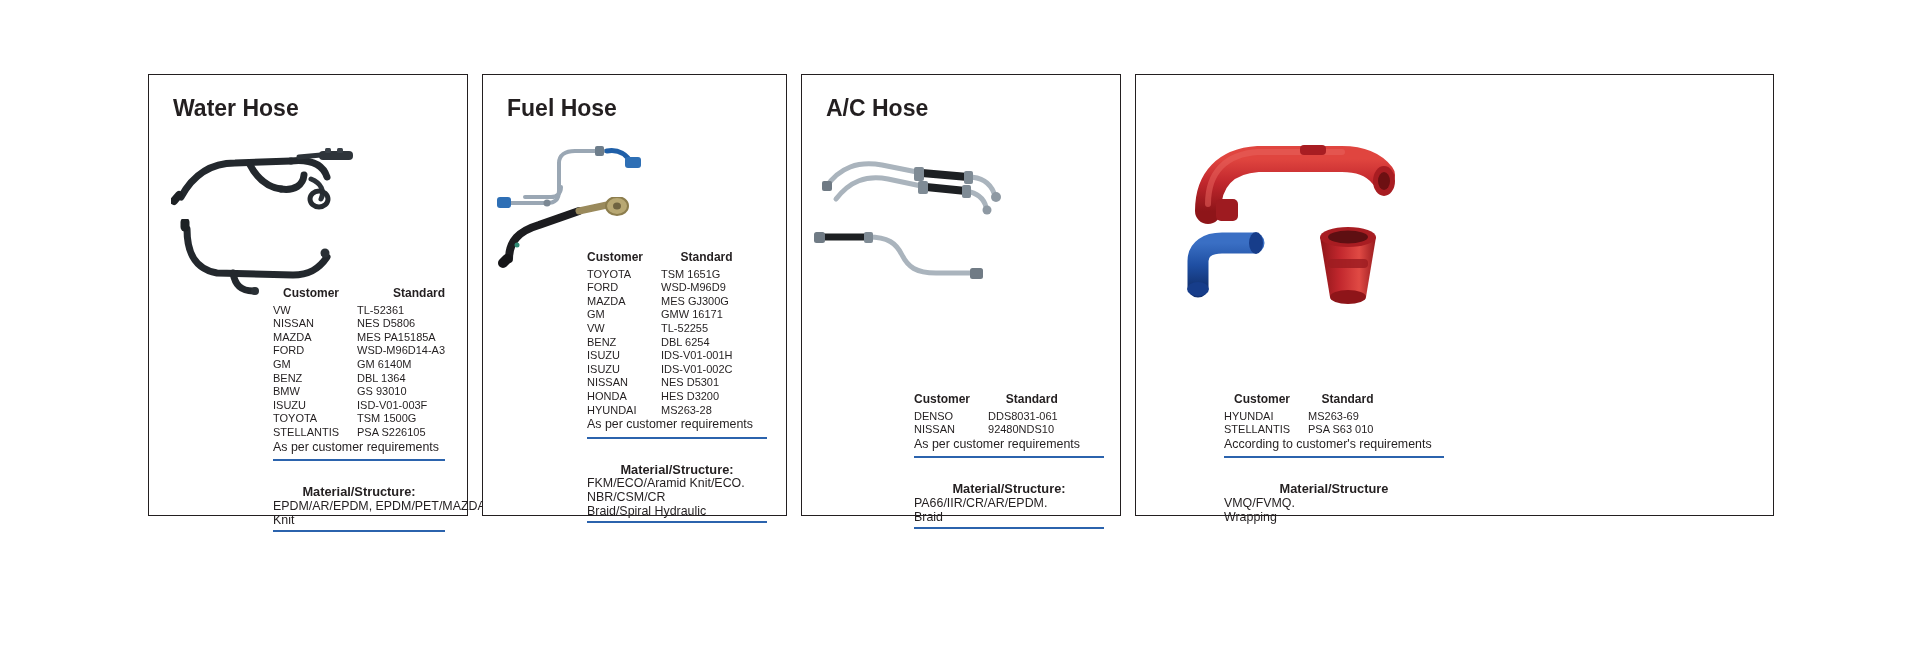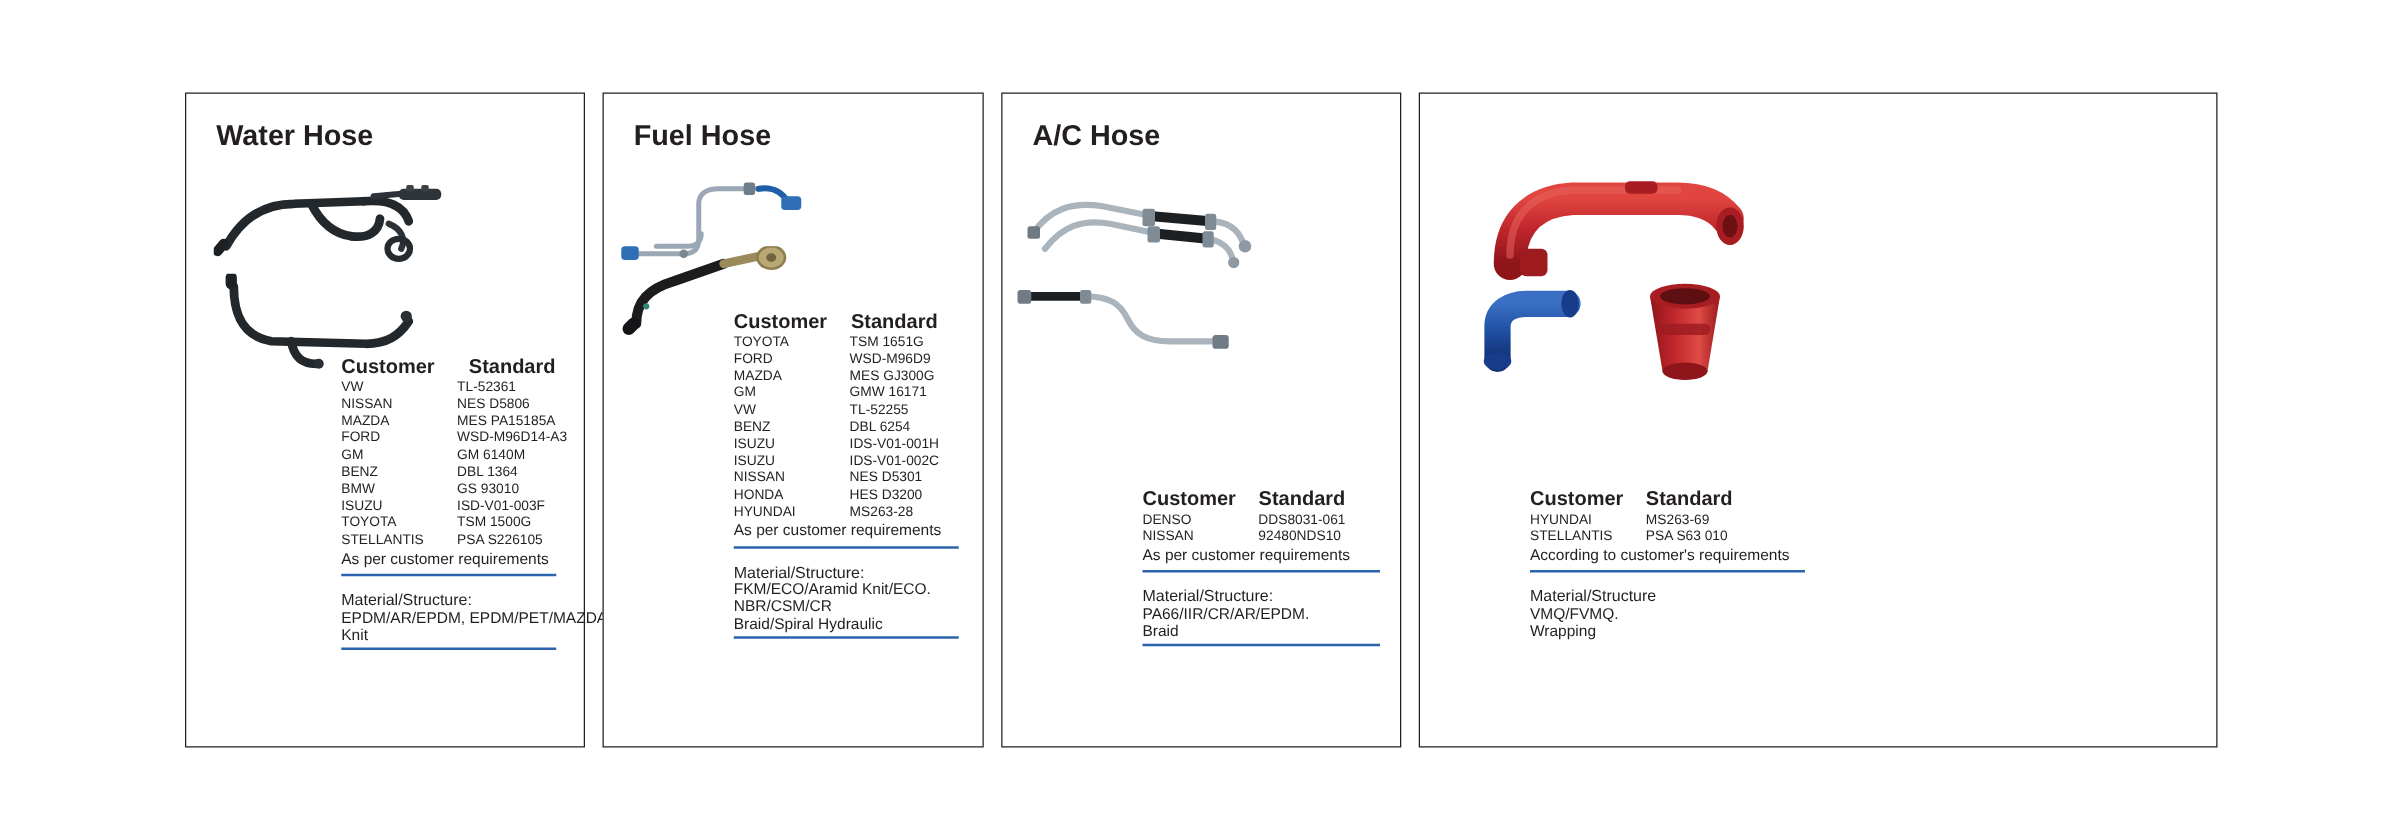--- a/index.html
+++ b/index.html
@@ -10,21 +10,21 @@
   }
   #page{position:absolute;inset:0;}
 
   .page-title{
     position:absolute;left:186px;top:28px;
     font-size:29px;font-weight:bold;letter-spacing:.1px;
     color:#231f20;white-space:nowrap;
   }
 
   .panels{
-    position:absolute;left:148px;top:74px;width:1626px;height:524px;
+    position:absolute;left:148px;top:74px;width:1626px;height:442px;
     display:flex;
   }
   .panel{
     position:relative;
     border:1.6px solid #231f20;
     box-sizing:border-box;
     background:#fff;
   }
   .panel + .panel{margin-left:14px;}
   .p1{width:320px;}
@@ -38,34 +38,34 @@
   }
 
   
   .photos{position:absolute;left:0;right:0;}
   .ph{position:absolute;}
 
   
   .spec{position:absolute;font-size:12.5px;line-height:13.6px;color:#231f20;}
   .spec table{border-collapse:collapse;}
   .spec th{
-    text-align:center;font-size:16px;font-weight:bold;
+    text-align:right;font-size:12px;font-weight:bold;
     padding:0 0 3px 0;white-space:nowrap;
   }
   .spec td{
     text-align:left;font-size:11px;font-weight:normal;
     padding:0;white-space:nowrap;line-height:13.6px;
   }
   .col-cust{padding-right:18px !important;}
   .note{
     font-size:12.4px;margin-top:1px;white-space:nowrap;
     padding-bottom:3px;
   }
   .rule{height:2px;background:#2b63ad;margin-top:2px;}
-  .mat-head{font-size:12.8px;font-weight:normal;margin-top:12px;white-space:nowrap;}
+  .mat-head{font-size:12.8px;font-weight:bold;margin-top:24px;white-space:nowrap;text-align:center;}
   .mat-line{font-size:12.4px;line-height:14px;white-space:nowrap;}
   .rule2{height:2px;background:#2b63ad;margin-top:3px;}
 </style>
 </head>
 <body>
 
 <div id="page">
 
 
   <div class="panels">

